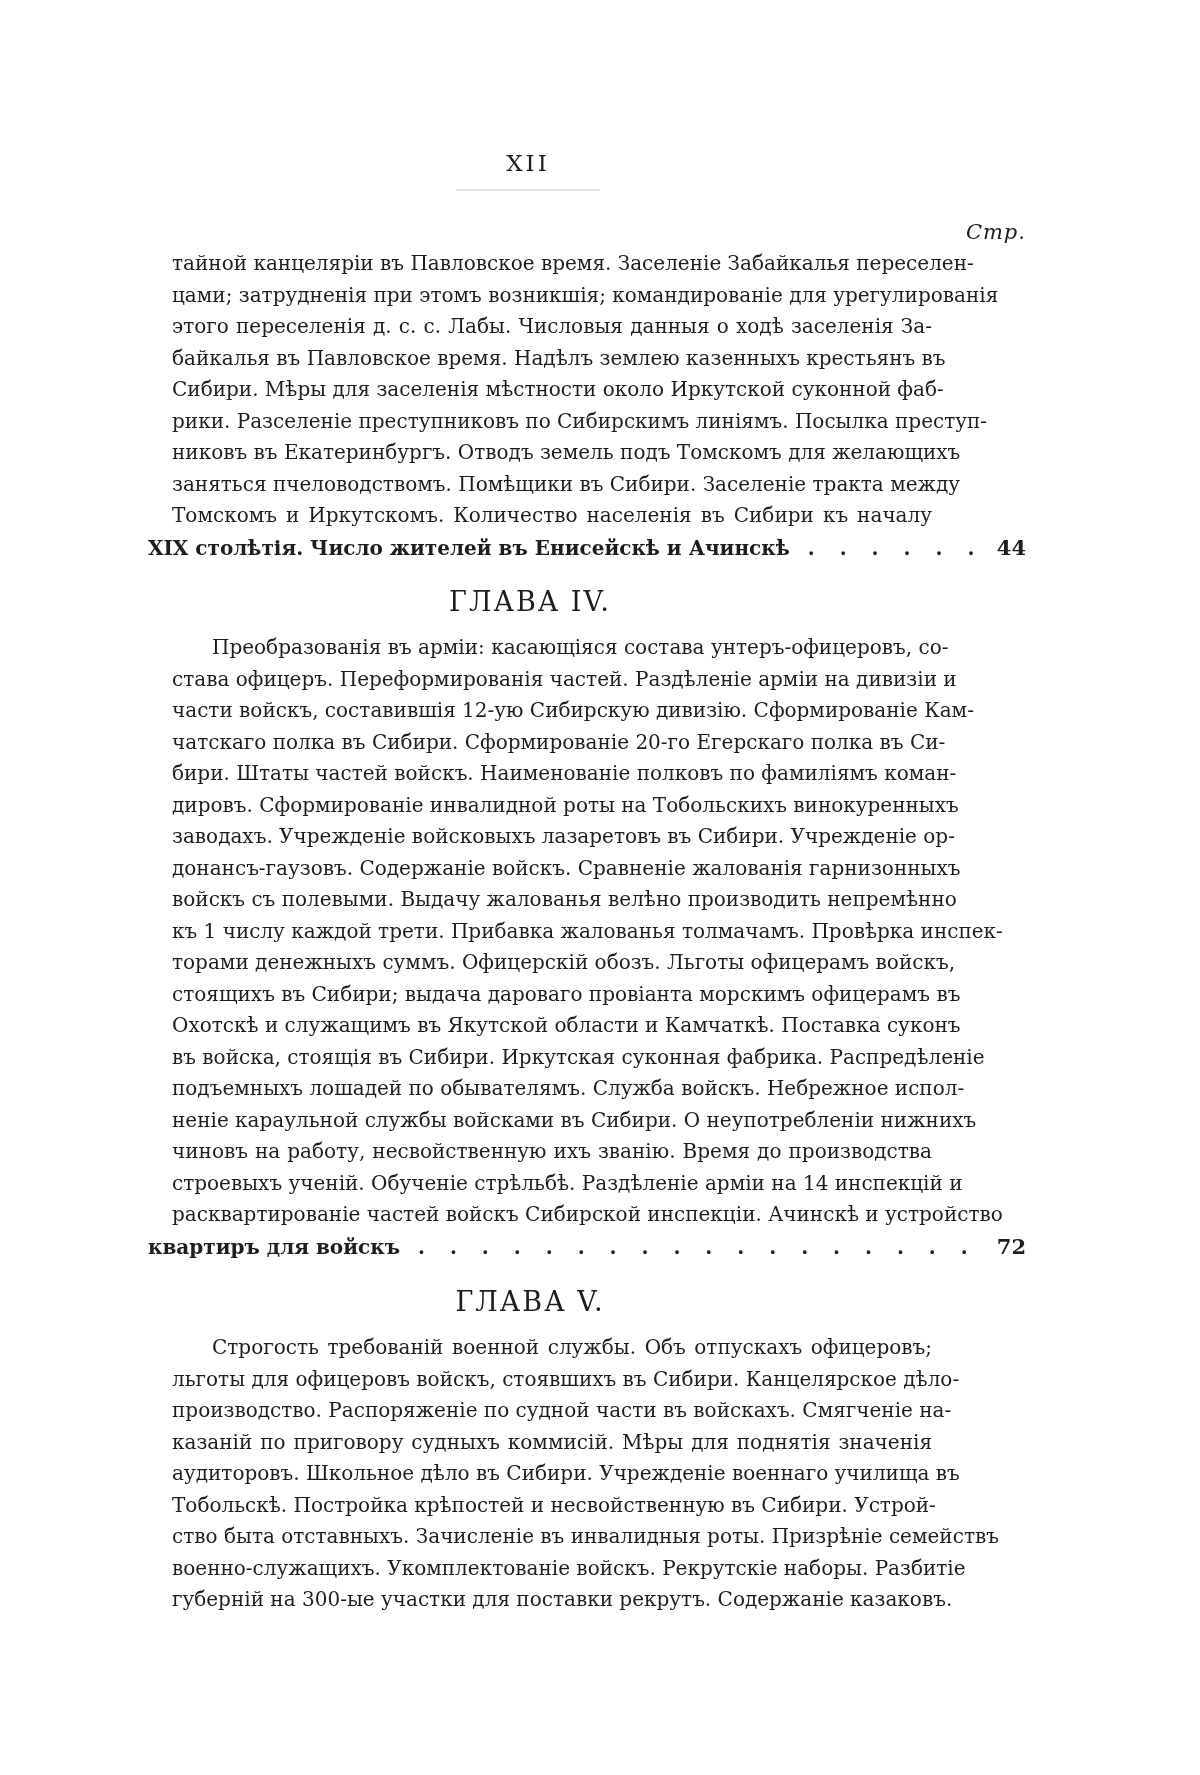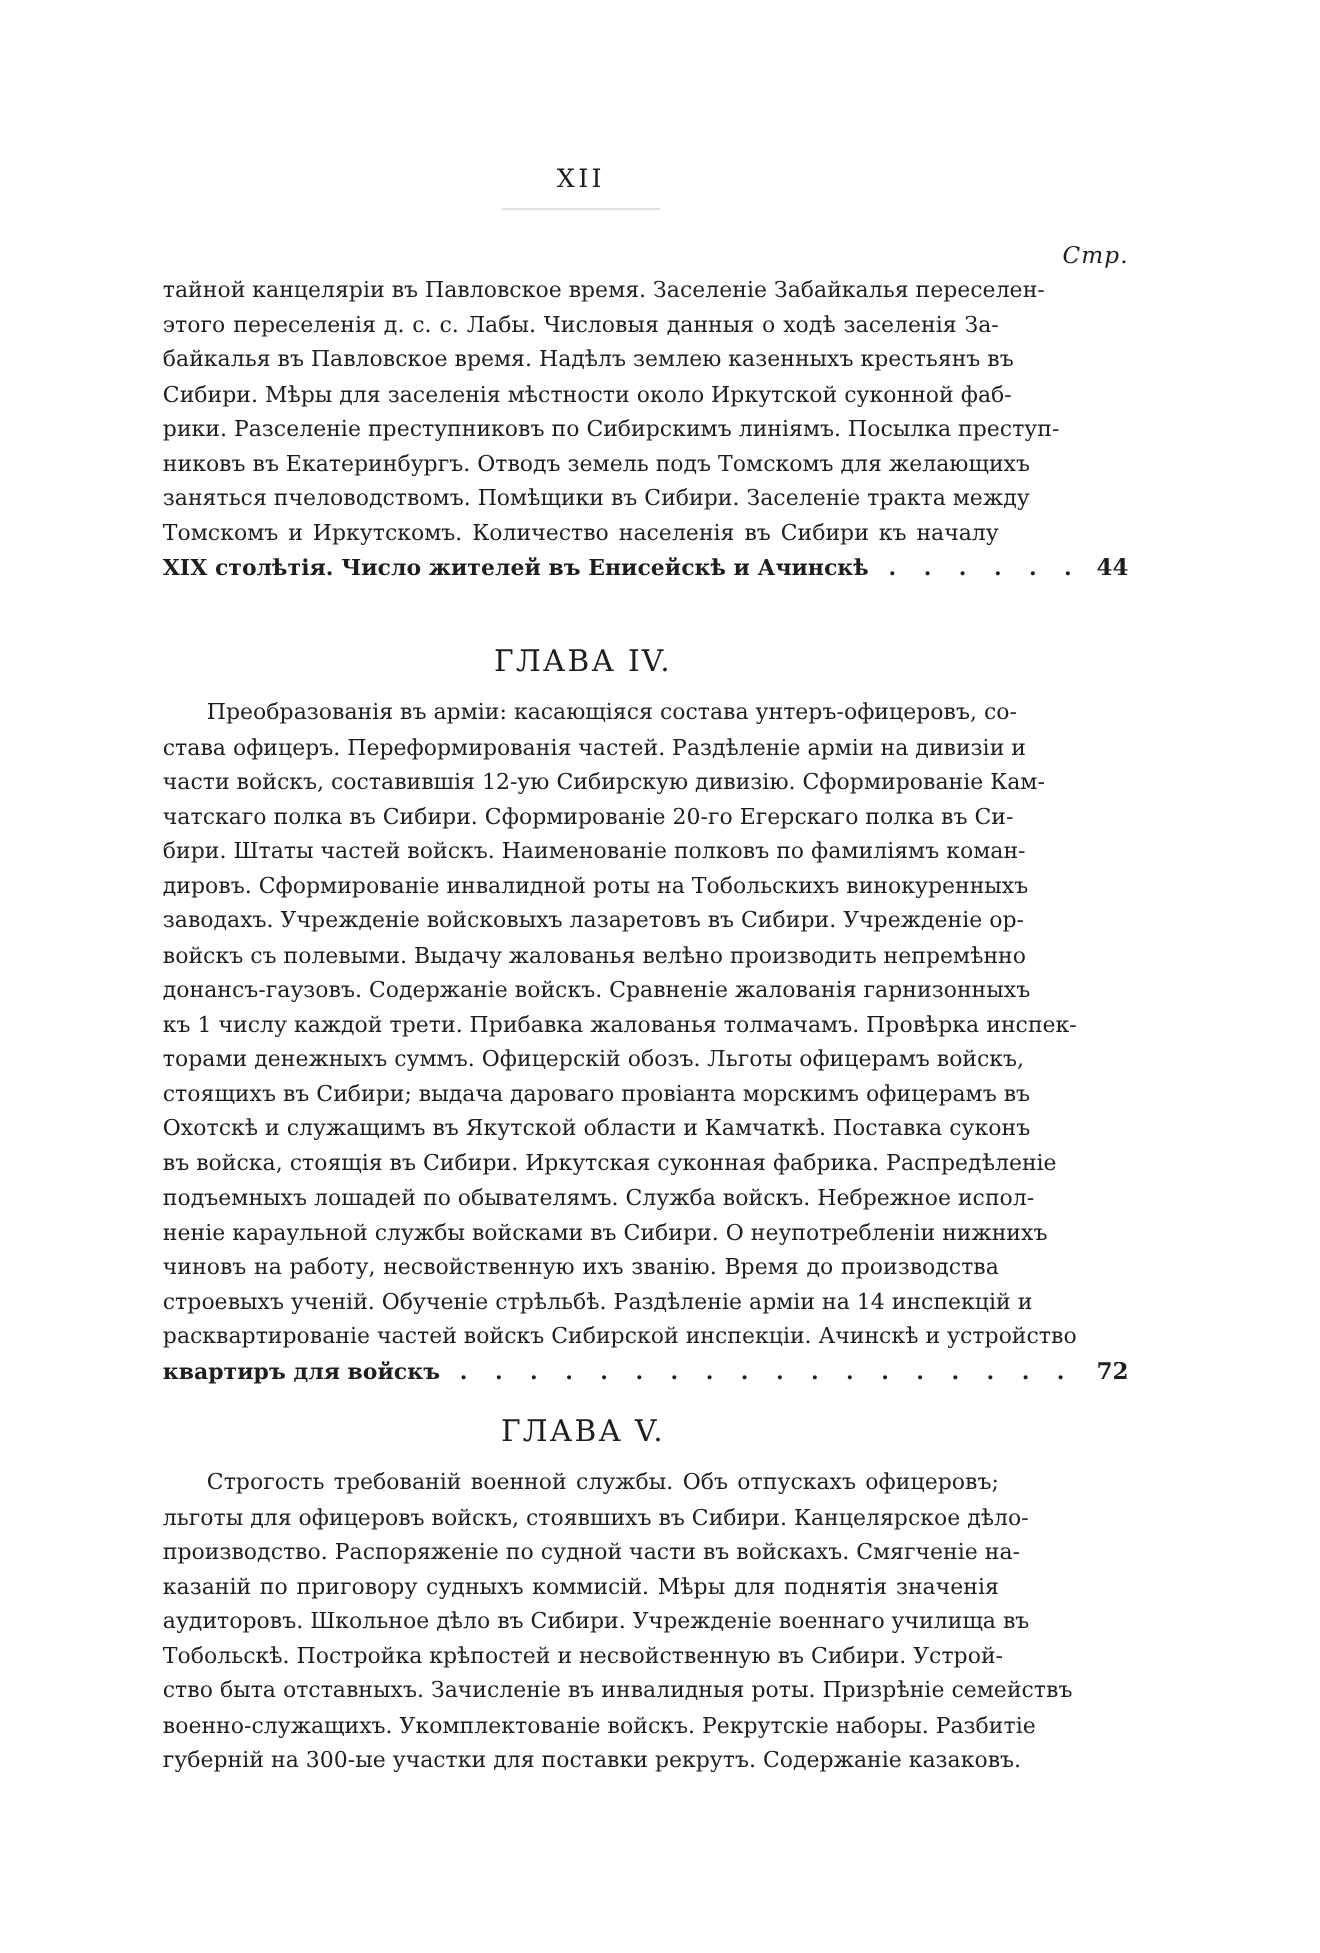--- a/index.html
+++ b/index.html
@@ -25,21 +25,21 @@
     position: absolute; top: 220px; right: 0;
     font-style: italic; font-size: 21px; letter-spacing: 1px;
   }
 
   .para { position: absolute; left: 0; width: 878px; }
   .lines { width: 760px; }
   .line {
     width: 760px; box-sizing: border-box;
     font-size: 20px; line-height: 31.5px;
     white-space: nowrap;
-    text-align: justify; text-align-last: justify; text-justify: inter-word;
+    text-align: justify; text-align-last: justify; text-justify: inter-word; margin-left: 24px;
   }
   .line.indent { text-indent: 40px; }
 
   .ref-line {
     display: flex; align-items: baseline; width: 878px;
     font-size: 20px; line-height: 31.5px; white-space: nowrap; font-weight: bold;
   }
   .ref-text { flex: none; }
   .dots {
     flex: 1 1 auto; overflow: hidden; white-space: nowrap;
@@ -73,20 +73,21 @@
 <div class="page">
   <div class="content">
 
     <div class="folio">XII</div>
     <div class="folio-rule"></div>
     <div class="str-label">Стр.</div>
 
     <section class="para pos-entry1">
       <div class="lines">
           <div class="line">тайной канцеляріи въ Павловское время. Заселеніе Забайкалья переселен-</div>
+          <div class="line">цами; затрудненія при этомъ возникшія; командированіе для урегулированія</div>
           <div class="line">этого переселенія д. с. с. Лабы. Числовыя данныя о ходѣ заселенія За-</div>
           <div class="line">байкалья въ Павловское время. Надѣлъ землею казенныхъ крестьянъ въ</div>
           <div class="line">Сибири. Мѣры для заселенія мѣстности около Иркутской суконной фаб-</div>
           <div class="line">рики. Разселеніе преступниковъ по Сибирскимъ линіямъ. Посылка преступ-</div>
           <div class="line">никовъ въ Екатеринбургъ. Отводъ земель подъ Томскомъ для желающихъ</div>
           <div class="line">заняться пчеловодствомъ. Помѣщики въ Сибири. Заселеніе тракта между</div>
           <div class="line">Томскомъ и Иркутскомъ. Количество населенія въ Сибири къ началу</div>
         </div>
       <div class="ref-line">
         <span class="ref-text">XIX столѣтія. Число жителей въ Енисейскѣ и Ачинскѣ</span>
@@ -99,22 +100,22 @@
 
     <section class="para pos-entry4">
       <div class="lines">
           <div class="line indent">Преобразованія въ арміи: касающіяся состава унтеръ-офицеровъ, со-</div>
           <div class="line">става офицеръ. Переформированія частей. Раздѣленіе арміи на дивизіи и</div>
           <div class="line">части войскъ, составившія 12-ую Сибирскую дивизію. Сформированіе Кам-</div>
           <div class="line">чатскаго полка въ Сибири. Сформированіе 20-го Егерскаго полка въ Си-</div>
           <div class="line">бири. Штаты частей войскъ. Наименованіе полковъ по фамиліямъ коман-</div>
           <div class="line">дировъ. Сформированіе инвалидной роты на Тобольскихъ винокуренныхъ</div>
           <div class="line">заводахъ. Учрежденіе войсковыхъ лазаретовъ въ Сибири. Учрежденіе ор-</div>
+          <div class="line">донансъ-гаузовъ. Содержаніе войскъ. Сравненіе жалованія гарнизонныхъ</div>
           <div class="line">войскъ съ полевыми. Выдачу жалованья велѣно производить непремѣнно</div>
-          <div class="line">донансъ-гаузовъ. Содержаніе войскъ. Сравненіе жалованія гарнизонныхъ</div>
           <div class="line">къ 1 числу каждой трети. Прибавка жалованья толмачамъ. Провѣрка инспек-</div>
           <div class="line">торами денежныхъ суммъ. Офицерскій обозъ. Льготы офицерамъ войскъ,</div>
           <div class="line">стоящихъ въ Сибири; выдача дароваго провіанта морскимъ офицерамъ въ</div>
           <div class="line">Охотскѣ и служащимъ въ Якутской области и Камчаткѣ. Поставка суконъ</div>
           <div class="line">въ войска, стоящія въ Сибири. Иркутская суконная фабрика. Распредѣленіе</div>
           <div class="line">подъемныхъ лошадей по обывателямъ. Служба войскъ. Небрежное испол-</div>
           <div class="line">неніе караульной службы войсками въ Сибири. О неупотребленіи нижнихъ</div>
           <div class="line">чиновъ на работу, несвойственную ихъ званію. Время до производства</div>
           <div class="line">строевыхъ ученій. Обученіе стрѣльбѣ. Раздѣленіе арміи на 14 инспекцій и</div>
           <div class="line">расквартированіе частей войскъ Сибирской инспекціи. Ачинскѣ и устройство</div>

